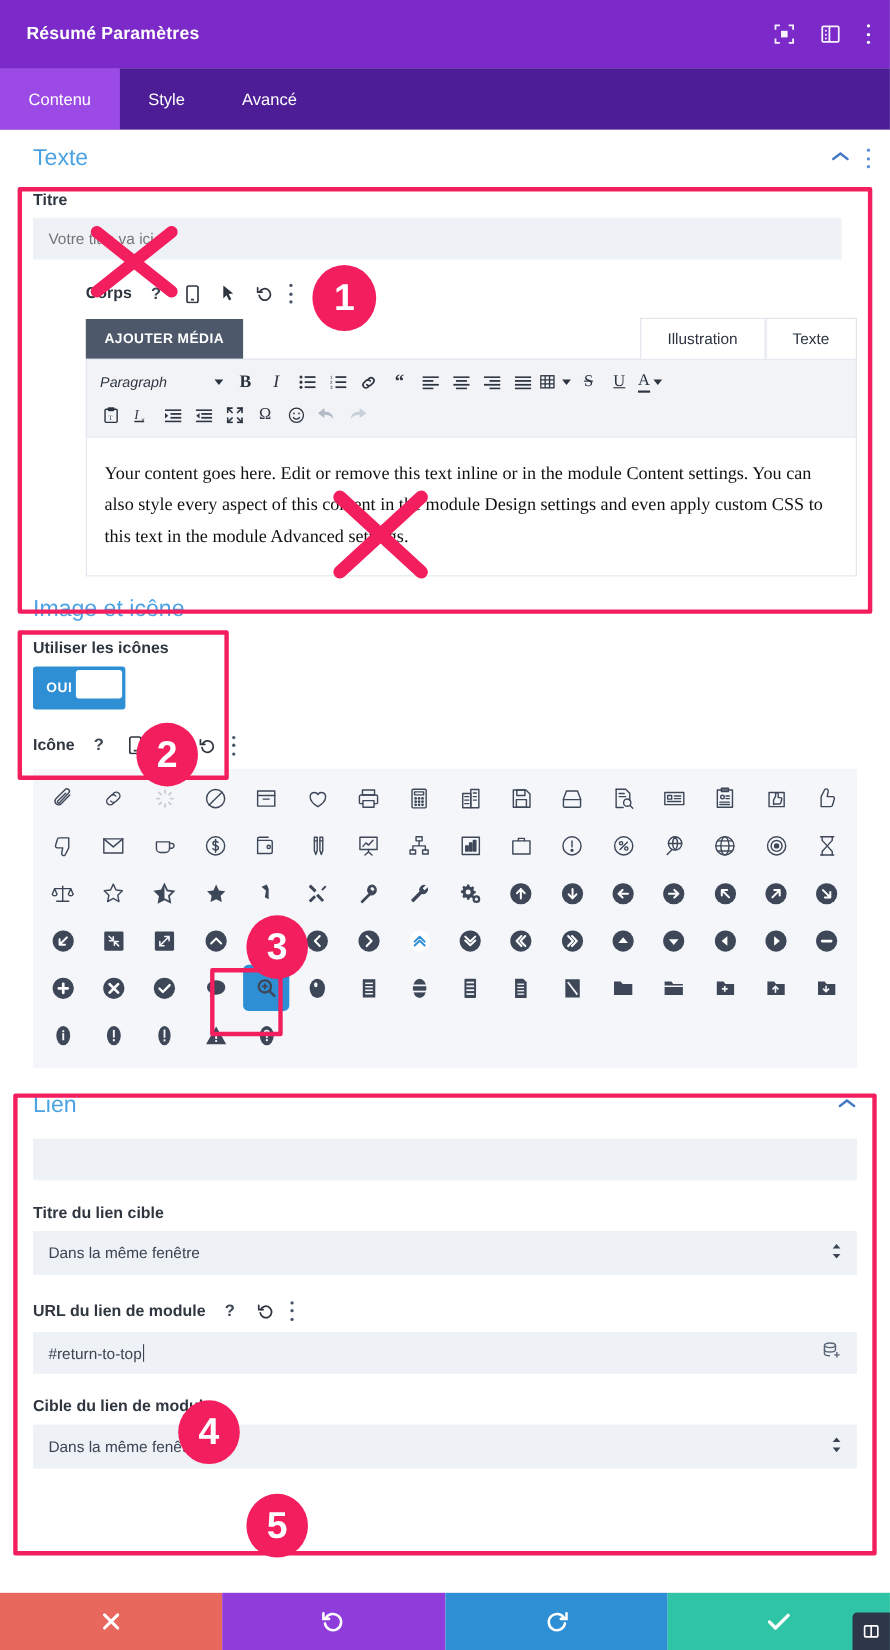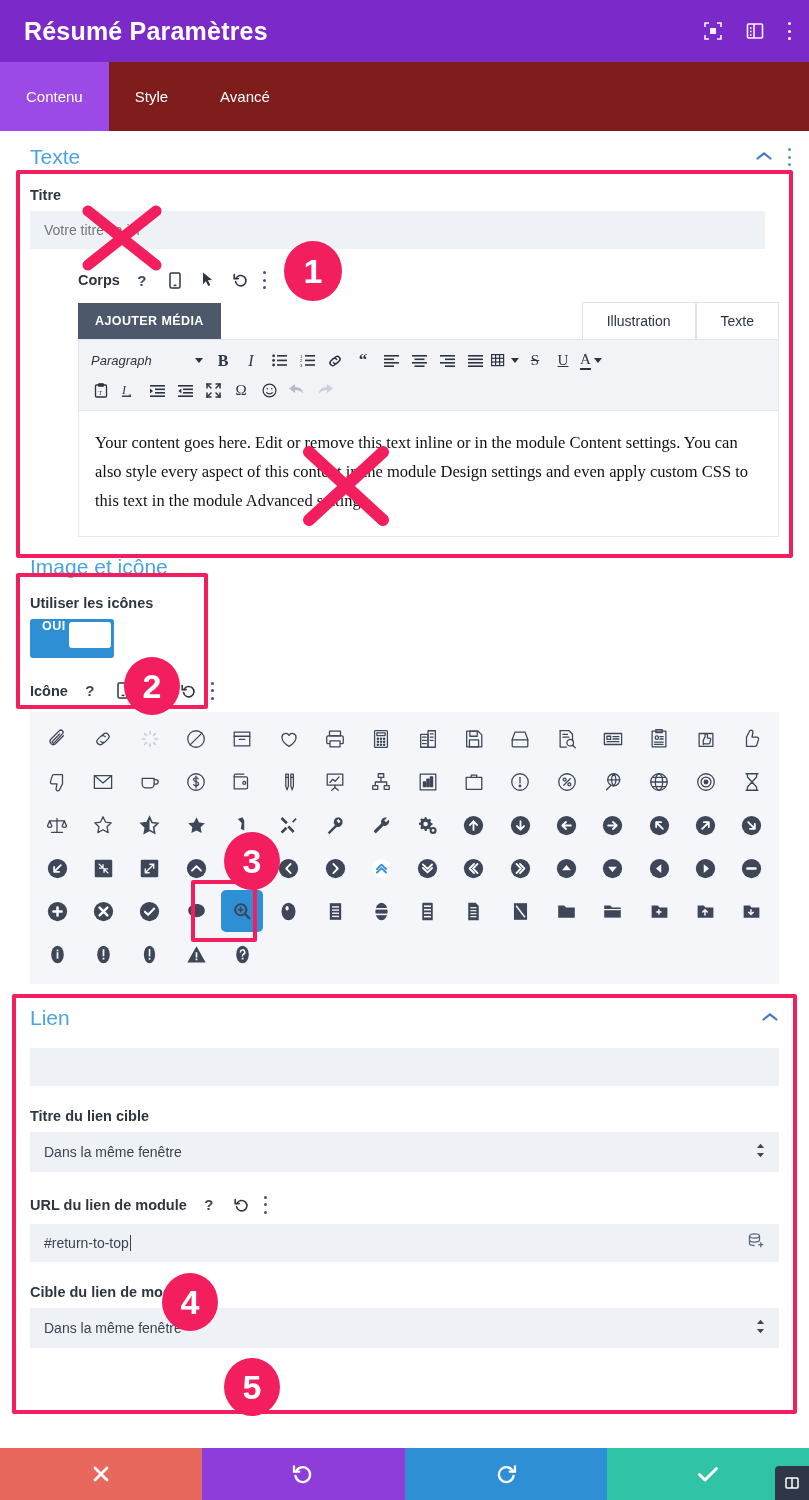--- a/index.html
+++ b/index.html
@@ -12,27 +12,27 @@
   }
   .app { position: relative; width: 809px; height: 1500px; background:#fff; }
 
   
   .titlebar {
     height: 62px; background: #7b29c9;
     display: flex; align-items: center; justify-content: space-between;
     padding: 0 18px 0 24px;
   }
   .titlebar .title {
-    color: #fff; font-size: 25px; font-weight: bold; letter-spacing: .2px;
+    color: #fff; font-size: 16px; font-weight: bold; letter-spacing: .2px;
   }
   .titlebar .tools { display: flex; align-items: center; gap: 22px; }
   .tb-icon { width: 20px; height: 20px; opacity: .95; display:block; }
 
   .tabsbar {
-    height: 69px; background: #7f1d1d;
+    height: 56px; background: #4c1d95;
     display: flex; align-items: stretch; position: relative;
   }
   .tab {
     display: flex; align-items: center; justify-content: center;
     color: #ffffff; font-size: 15px; padding: 0 26px;
     cursor: pointer; position: relative;
   }
   .tab.active { background: #9b4ae6; }
 
   
@@ -103,21 +103,21 @@
   .ed-area {
     background: #fff; border: 1px solid #e2e6ed; border-top: none;
     padding: 18px 16px 20px 16px;
     font-family: "Liberation Serif", serif; font-size: 16.5px;
     color: #111; line-height: 1.75;
   }
 
   
   .toggle {
     width: 84px; height: 39px; background: #2e8fd4; border-radius: 3px;
-    display: flex; align-items: flex-start; cursor: pointer; position: relative;
+    display: flex; align-items: center; cursor: pointer; position: relative;
   }
   .toggle .lbl { color: #fff; font-size: 12.5px; font-weight: bold; padding-left: 12px; letter-spacing:.5px;}
   .toggle .knob {
     position: absolute; right: 3px; top: 3px; width: 42px; height: 26px;
     background: #fff; border-radius: 3px;
   }
 
   
   .icon-grid-wrap { padding: 0 30px; }
   .icon-grid {

